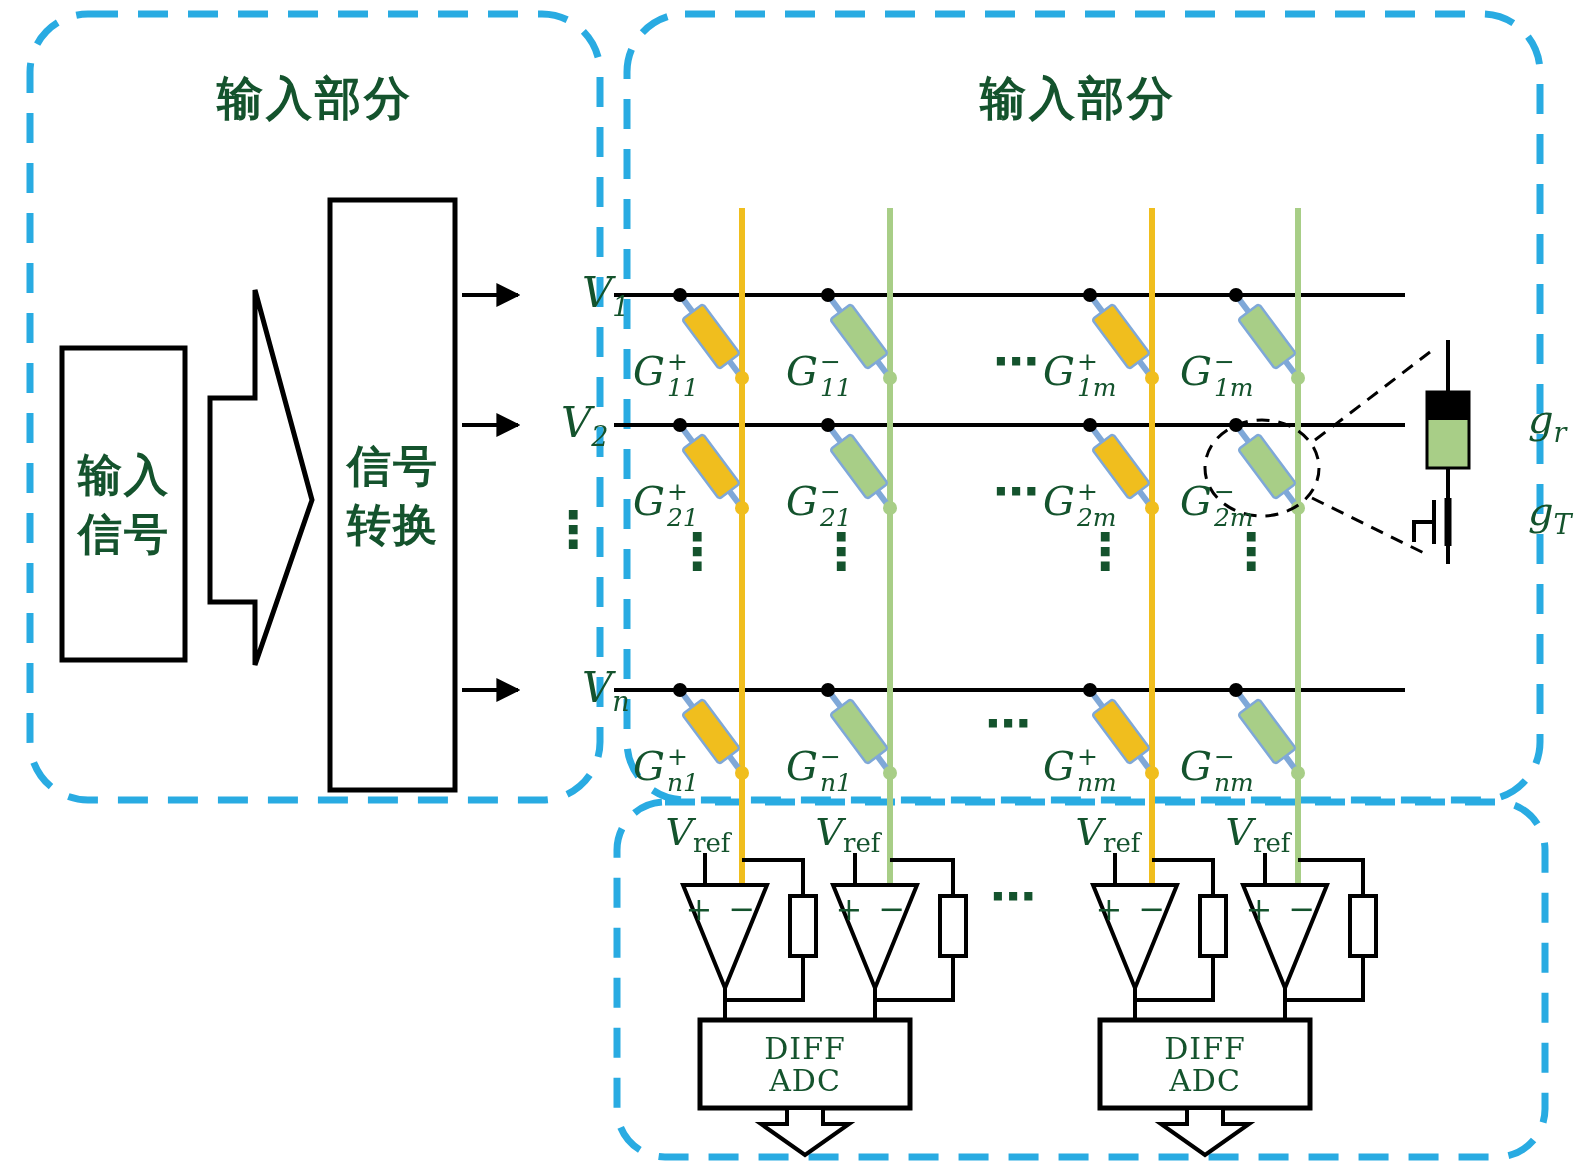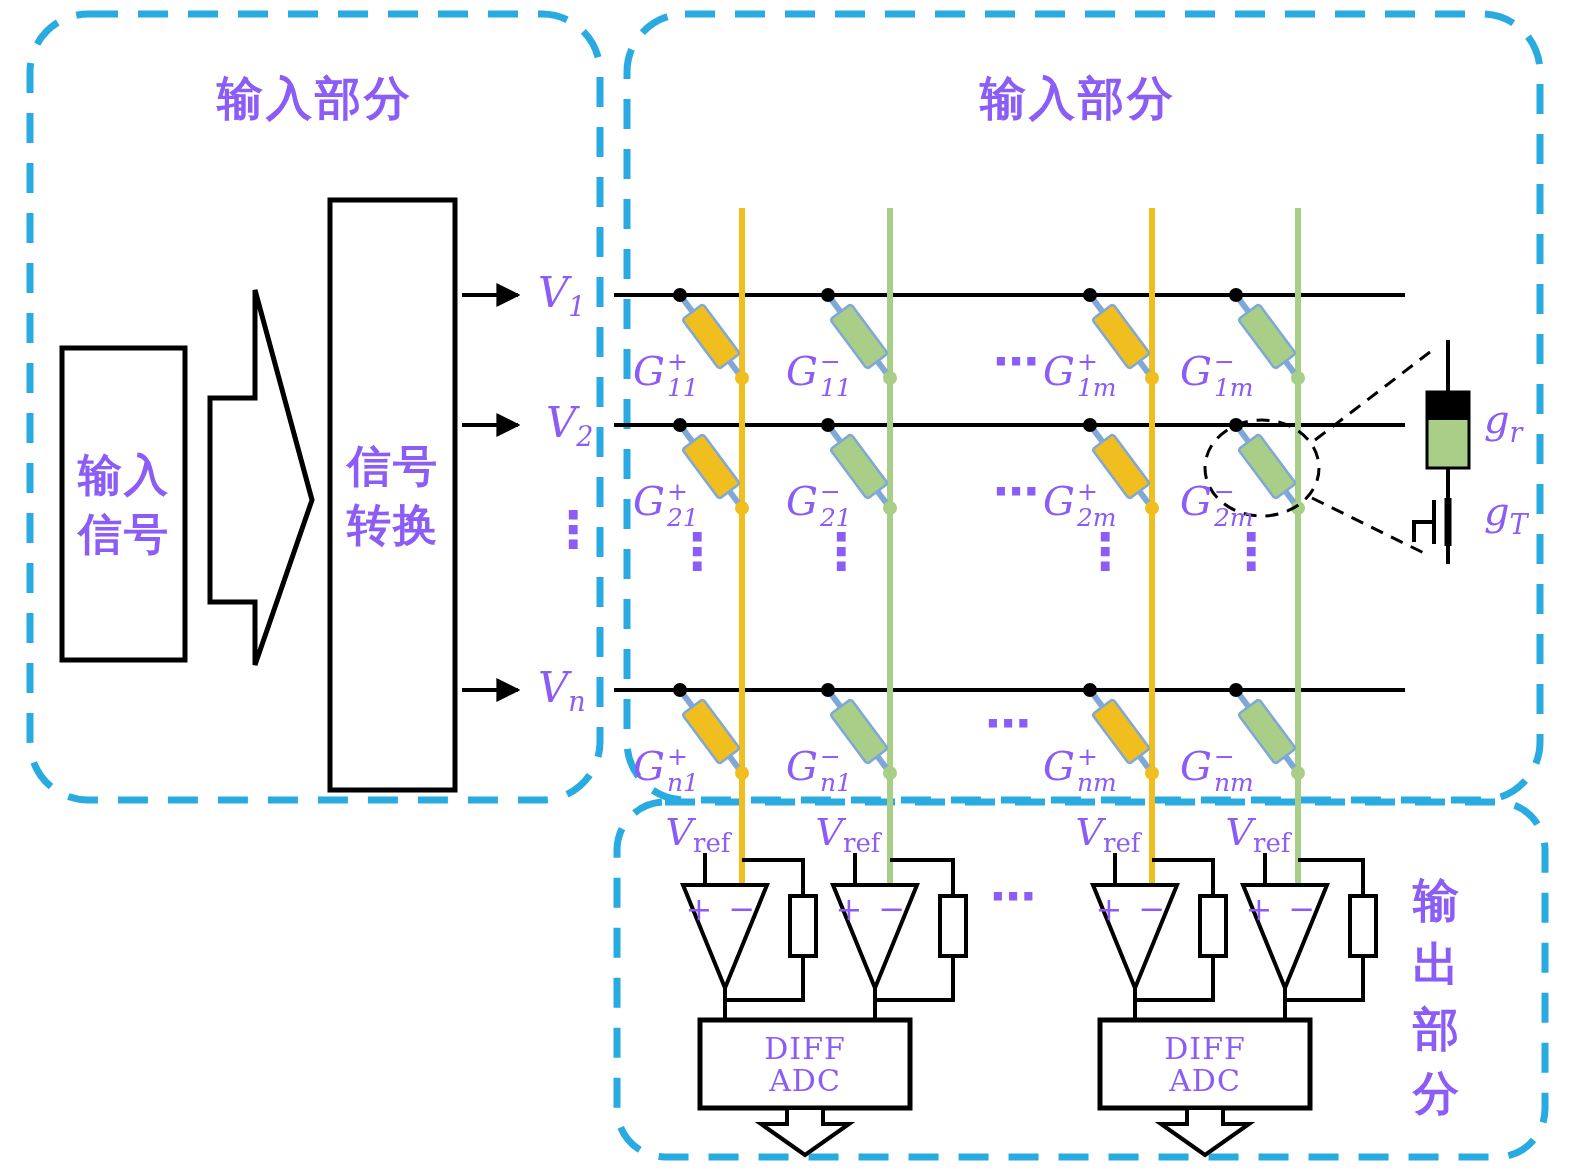--- a/index.html
+++ b/index.html
@@ -29,26 +29,26 @@
   .dotp{fill:var(--positive-column);}
   .dotn{fill:var(--negative-column);}
   .mem-body{fill:var(--negative-column);stroke:#000;stroke-width:3;}
   .mem-top{fill:#000;}
   .tri{fill:#fff;stroke:#000;stroke-width:4;}
   .res{fill:#fff;stroke:#000;stroke-width:4;}
   .adcbox{fill:#fff;stroke:#000;stroke-width:5;}
   .blockarrow{fill:#fff;stroke:#000;stroke-width:4;}
 
   
-  .label{position:absolute;color:#8b5cf6;white-space:nowrap;}
+  .label{position:absolute;color:#14532d;white-space:nowrap;}
   .cjk{font-weight:600;}
   .title{font-size:46px;letter-spacing:3px;transform:translateX(-50%);}
   .boxtext{font-size:44px;line-height:1.35;transform:translate(-50%,-50%);letter-spacing:2px;}
   .vtitle{font-size:46px;width:52px;line-height:1.4;word-break:break-all;text-align:center;white-space:normal;}
-  .math{font-family:"DejaVu Serif",serif;font-style:italic;font-size:42px;}
+  .math{font-family:"DejaVu Serif",serif;font-style:italic;font-size:42px;margin-left:44px;}
   .math .msub{font-size:27px;vertical-align:-9px;}
   .glabel{font-family:"DejaVu Serif",serif;font-style:italic;font-size:40px;line-height:1;display:flex;align-items:center;}
   .gstack{display:flex;flex-direction:column;font-size:25px;line-height:1.05;margin-left:2px;transform:translateY(4px);}
   .gstack .gsup{font-style:normal;}
   .gstack .gsub{}
   .dots{font-weight:bold;font-size:46px;line-height:1;}
   .vdotsg{font-weight:bold;font-size:50px;line-height:0.9;}
   .vref{font-family:"DejaVu Serif",serif;font-style:italic;font-size:38px;transform:translateX(-50%);}
   .vref .rsub{font-style:normal;font-size:26px;vertical-align:-7px;}
   .sign{font-family:"DejaVu Serif",serif;font-size:32px;letter-spacing:3px;transform:translateX(-50%);}
@@ -215,33 +215,32 @@
   </g>
 
   <rect class="adcbox" x="700" y="1020" width="210" height="88"></rect>
   <rect class="adcbox" x="1100" y="1020" width="210" height="88"></rect>
   <polygon class="blockarrow" points="787,1108 823,1108 823,1124 849,1124 805,1155 761,1124 787,1124"></polygon>
   <polygon class="blockarrow" points="1187,1108 1223,1108 1223,1124 1249,1124 1205,1155 1161,1124 1187,1124"></polygon>
 </svg>
 
 <div class="label cjk title" style="left:315px;top:68px;">输入部分</div>
 <div class="label cjk title" style="left:1078px;top:68px;">输入部分</div>
-<div class="label cjk vtitle" style="left:1410px;top:868px;">输出部分</div>
 
 <div class="label cjk boxtext" style="left:124px;top:504px;">
   <div>输入</div>
   <div>信号</div>
 </div>
 <div class="label cjk boxtext" style="left:393px;top:495px;">
   <div>信号</div>
   <div>转换</div>
 </div>
 
 <div class="label math" style="left:538px;top:268px;"><span>V</span><span class="msub">1</span></div>
-<div class="label math" style="left:546px;top:398px;"><span>V</span><span class="msub">2</span></div>
+<div class="label math" style="left:517px;top:398px;"><span>V</span><span class="msub">2</span></div>
 <div class="label math" style="left:538px;top:663px;"><span>V</span><span class="msub">n</span></div>
 <div class="label vdotsg" style="left:548px;top:508px;">⋮</div>
 
 <div class="label glabel" style="left:633px;top:345px;">
       <span>G</span>
       <span class="gstack">
         <span class="gsup">+</span>
         <span class="gsub">11</span>
       </span>
     </div>

